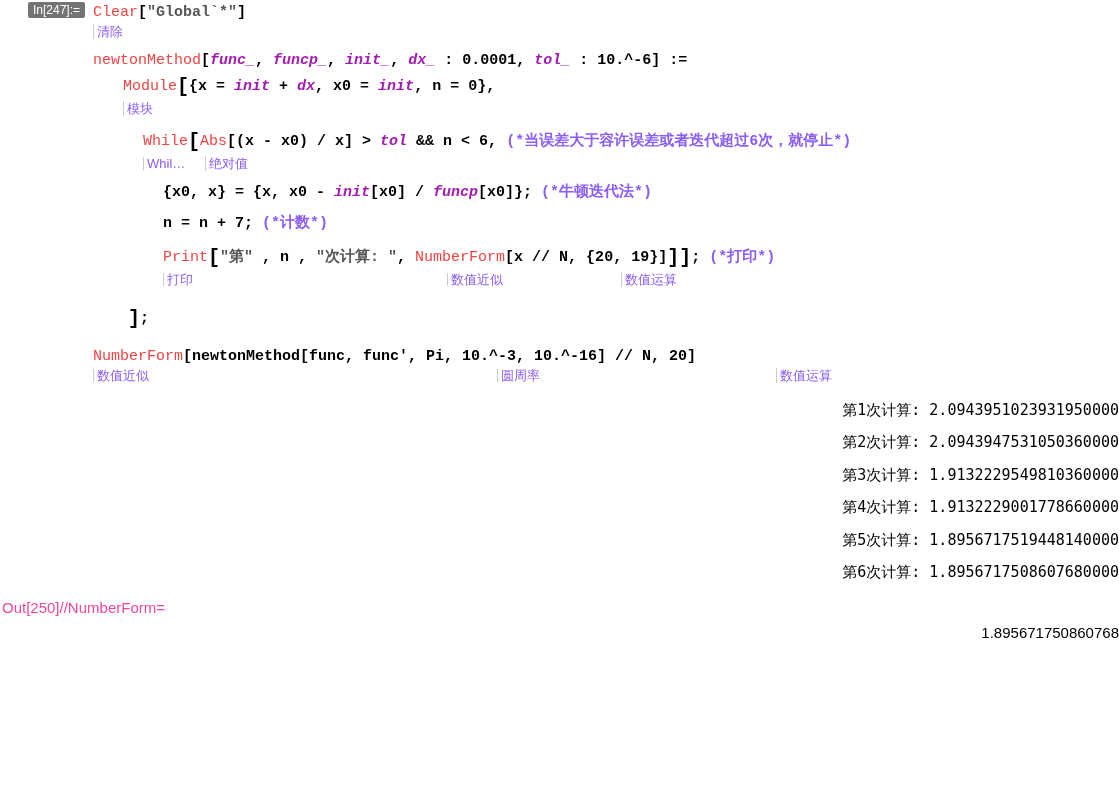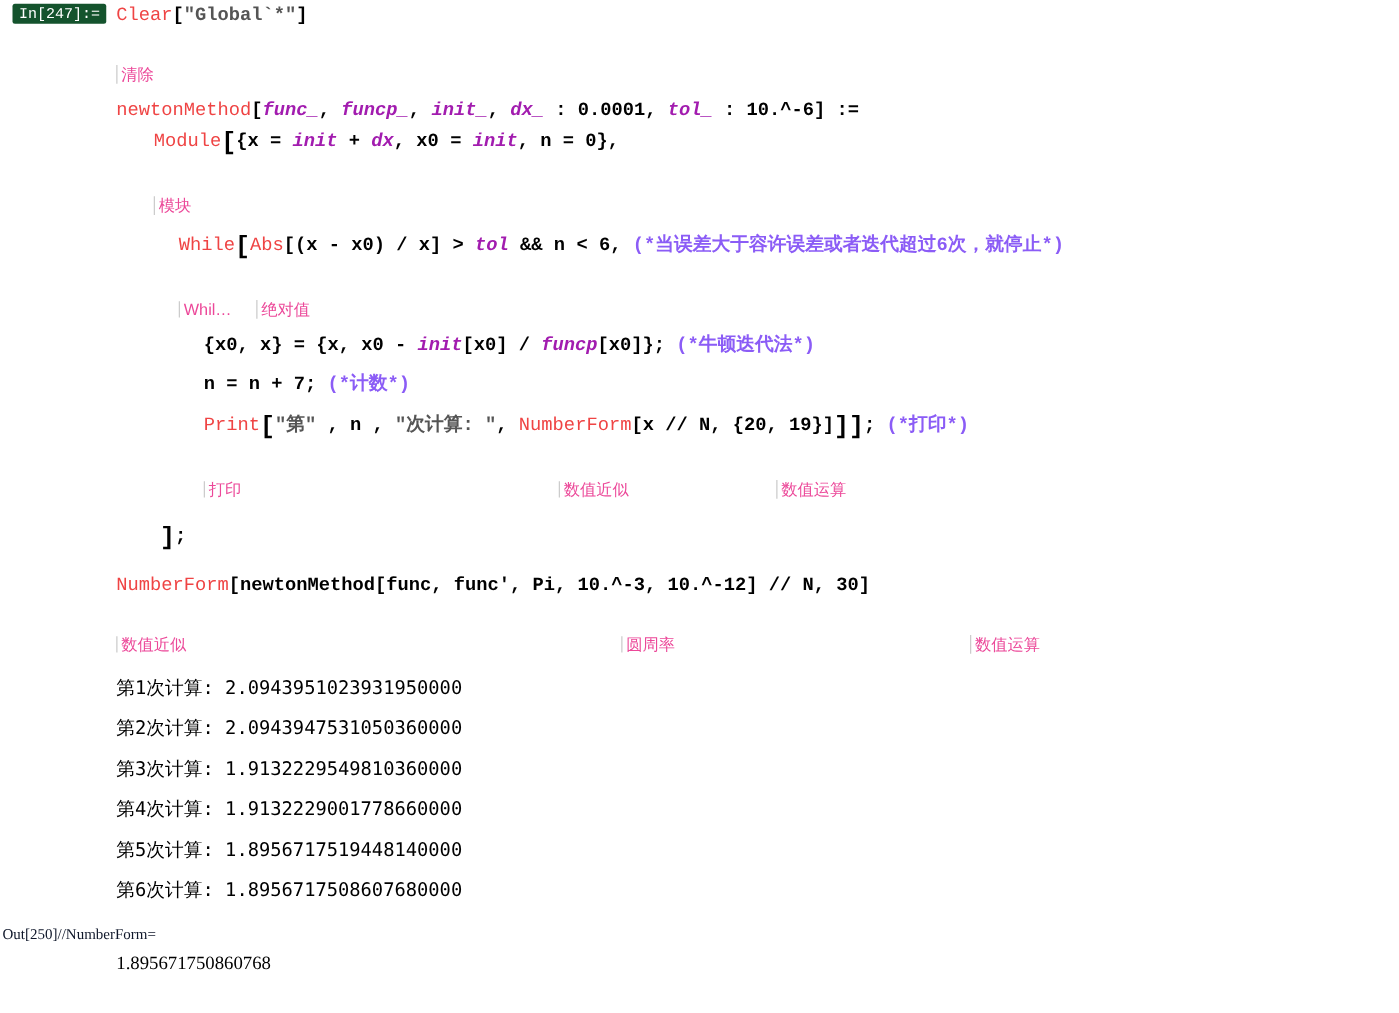--- a/index.html
+++ b/index.html
@@ -17,62 +17,62 @@
   }
   .label-col {
     width: 85px;
     flex: 0 0 85px;
     text-align: right;
     padding-right: 4px;
     padding-top: 2px;
   }
   .in-label {
     display: inline-block;
-    background: #14532d;
+    background: #737373;
     color: #fff;
     font-size: 12px;
     padding: 1px 5px;
     border-radius: 2px;
-    font-family: Liberation Mono, monospace;
+    font-family: Liberation Sans, sans-serif;
   }
   .out-label {
-    font-size: 12px;
-    color: #0f172a;
-    font-family: Liberation Serif, serif;
+    font-size: 15px;
+    color: #ec4899;
+    font-family: Liberation Sans, sans-serif;
     white-space: nowrap;
   }
   .code-col {
     flex: 1;
     padding: 2px 0 4px 4px;
     line-height: 1.5;
   }
   .kw { color: #ef4444; font-weight: normal; }
   .sym { color: #a21caf; font-style: italic; font-weight: bold; }
   .str { color: #555; font-weight: bold; }
   .comment { color: #8b5cf6; }
   .hint {
-    color: #ec4899;
+    color: #8b5cf6;
     font-size: 13px;
     font-family: "Microsoft YaHei", sans-serif;
     line-height: 1;
-    margin-top: 28px;
   }
   .hint-border {
     border-left: 1px solid #ccc;
     padding-left: 3px;
   }
   .code-line {
     white-space: pre;
     font-weight: bold;
   }
   .plain-line {
     white-space: pre;
     padding: 5px 0;
     font-family: "Microsoft YaHei", Consolas, monospace;
     font-size: 15px;
+    text-align: right;
   }
   .spacer { height: 12px; }
   .big-b { font-size: 20px; font-weight: bold; vertical-align: -2px;}
 </style>
 </head>
 <body>
 
 <div class="row">
   <div class="label-col">
     <span class="in-label">In[247]:=</span>
@@ -104,21 +104,21 @@
     <div class="hint" style="padding-left:70px"><span class="hint-border" style="display:inline-block;width:280px">打印</span><span class="hint-border" style="display:inline-block;width:170px">数值近似</span><span class="hint-border">数值运算</span></div>
 
     <div class="spacer"></div>
 
 
     <div class="code-line" style="padding-left:35px;padding-top:6px"><span class="big-b">]</span>;</div>
 
 
     <div class="spacer"></div>
 
-    <div class="code-line"><span class="kw">NumberForm</span><span>[newtonMethod[func, func', Pi, 10.^-3, 10.^-12] // N, 30]</span></div>
+    <div class="code-line"><span class="kw">NumberForm</span><span>[newtonMethod[func, func', Pi, 10.^-3, 10.^-16] // N, 20]</span></div>
     <div class="hint"><span class="hint-border" style="display:inline-block;width:400px">数值近似</span><span class="hint-border" style="display:inline-block;width:275px">圆周率</span><span class="hint-border">数值运算</span></div>
 
     <div class="spacer"></div>
 
     <div class="plain-line">第1次计算: 2.0943951023931950000</div>
     <div class="plain-line">第2次计算: 2.0943947531050360000</div>
     <div class="plain-line">第3次计算: 1.9132229549810360000</div>
     <div class="plain-line">第4次计算: 1.9132229001778660000</div>
     <div class="plain-line">第5次计算: 1.8956717519448140000</div>
     <div class="plain-line">第6次计算: 1.8956717508607680000</div>
@@ -128,15 +128,15 @@
 
 <div class="row">
   <div style="padding-left:2px;padding-top:6px">
     <span class="out-label">Out[250]//NumberForm=</span>
   </div>
 </div>
 
 <div class="row">
   <div class="label-col"></div>
   <div class="code-col">
-    <div class="plain-line" style="font-family:Liberation Serif, serif;padding-top:2px">1.895671750860768</div>
+    <div class="plain-line" style="font-family:Liberation Sans, sans-serif;padding-top:2px">1.895671750860768</div>
   </div>
 </div>
 
 </body></html>

